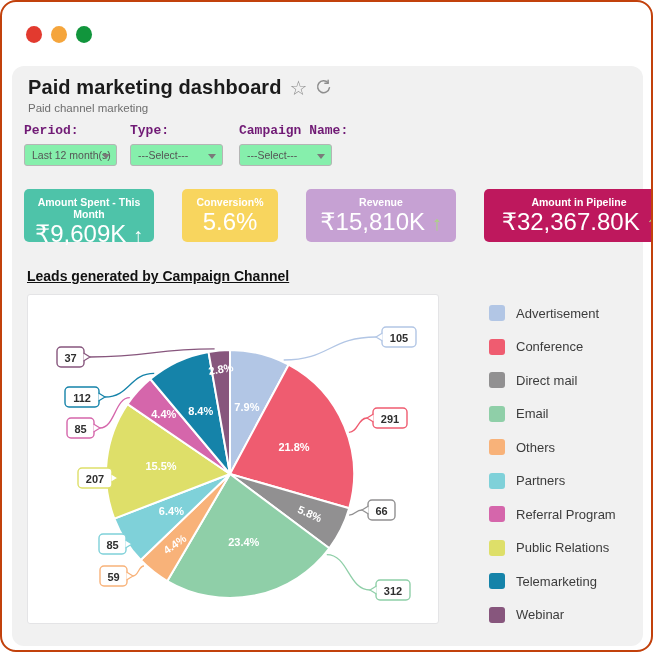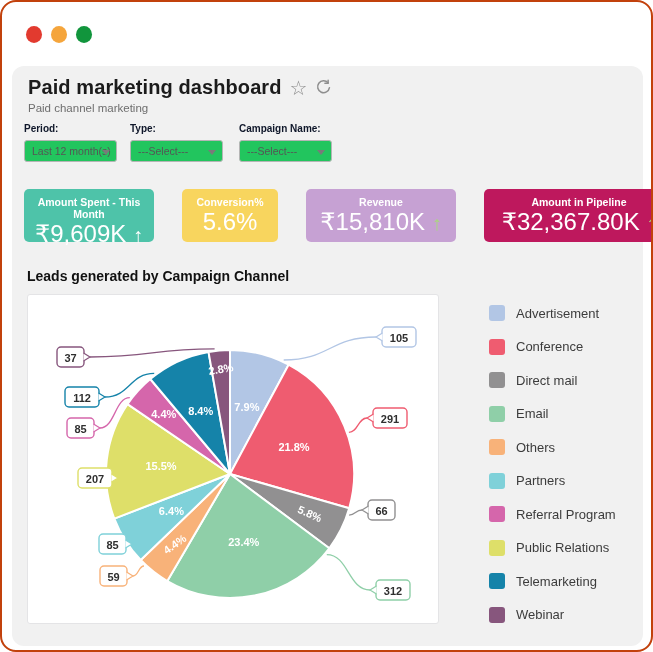--- a/index.html
+++ b/index.html
@@ -20,38 +20,38 @@
   }
 
   .title-row { position:absolute; left:16px; top:10px; display:flex; align-items:center; }
   .page-title { font-size:20px; font-weight:700; color:#1b1b1b; letter-spacing:0.1px; }
   .star-btn { font-size:20px; color:#8f8f8f; margin-left:8px; line-height:20px; cursor:pointer; }
   .refresh-btn { margin-left:7px; cursor:pointer; display:inline-flex; }
   .subtitle { position:absolute; left:16px; top:36px; font-size:11.5px; color:#6e6e6e; }
 
   .filters { position:absolute; left:0; top:57px; width:100%; height:50px; }
   .filter-group { position:absolute; top:0; }
-  .filter-label { font-size:10px; font-weight:700; color:#0f172a; margin-bottom:6px; }
+  .filter-label { font-size:13px; font-weight:700; color:#701a75; margin-bottom:6px;font-family:Liberation Mono, monospace; }
   .select-box {
-    position:relative; width:93px; height:22px; background:#22c55e;
+    position:relative; width:93px; height:22px; background:#86efac;
     border:1px solid #b5b5b5; border-radius:3px; cursor:pointer;
     font-size:10.5px; color:#555; line-height:20px; padding:0 14px 0 7px;
     white-space:nowrap; overflow:hidden;
   }
   .caret { position:absolute; right:6px; top:9px; width:0; height:0;
     border-left:4px solid transparent; border-right:4px solid transparent;
     border-top:5px solid #7a7a7a; }
 
   .kpi-row { position:absolute; left:12px; top:123px; display:flex; gap:28px; }
   .kpi { height:53px; border-radius:5px; text-align:center; color:#fff; cursor:pointer; }
   .kpi-label { font-size:10.5px; font-weight:700; margin-top:7px; }
   .kpi-value { font-size:24px; font-weight:400; margin-top:1px; line-height:26px; white-space:nowrap; }
   .kpi-arrow { font-size:20px; }
 
-  .section-title { position:absolute; left:15px; top:202px; font-size:14px; font-weight:700; color:#111; }
+  .section-title { position:absolute; left:15px; top:202px; font-size:14px; font-weight:700; color:#111;text-decoration:underline; }
 
   .chart-box {
     position:absolute; left:15px; top:228px; width:412px; height:330px;
     background:#fff; border:1px solid #e4e4e6; border-radius:3px;
   }
 
   .legend { position:absolute; left:477px; top:239px; }
   .legend-item { display:flex; align-items:center; height:16px; margin-bottom:17.5px; cursor:pointer; }
   .legend-swatch { width:16px; height:16px; border-radius:3px; flex:0 0 16px; }
   .legend-label { margin-left:11px; font-size:13px; color:#3c3c3c; white-space:nowrap; }

